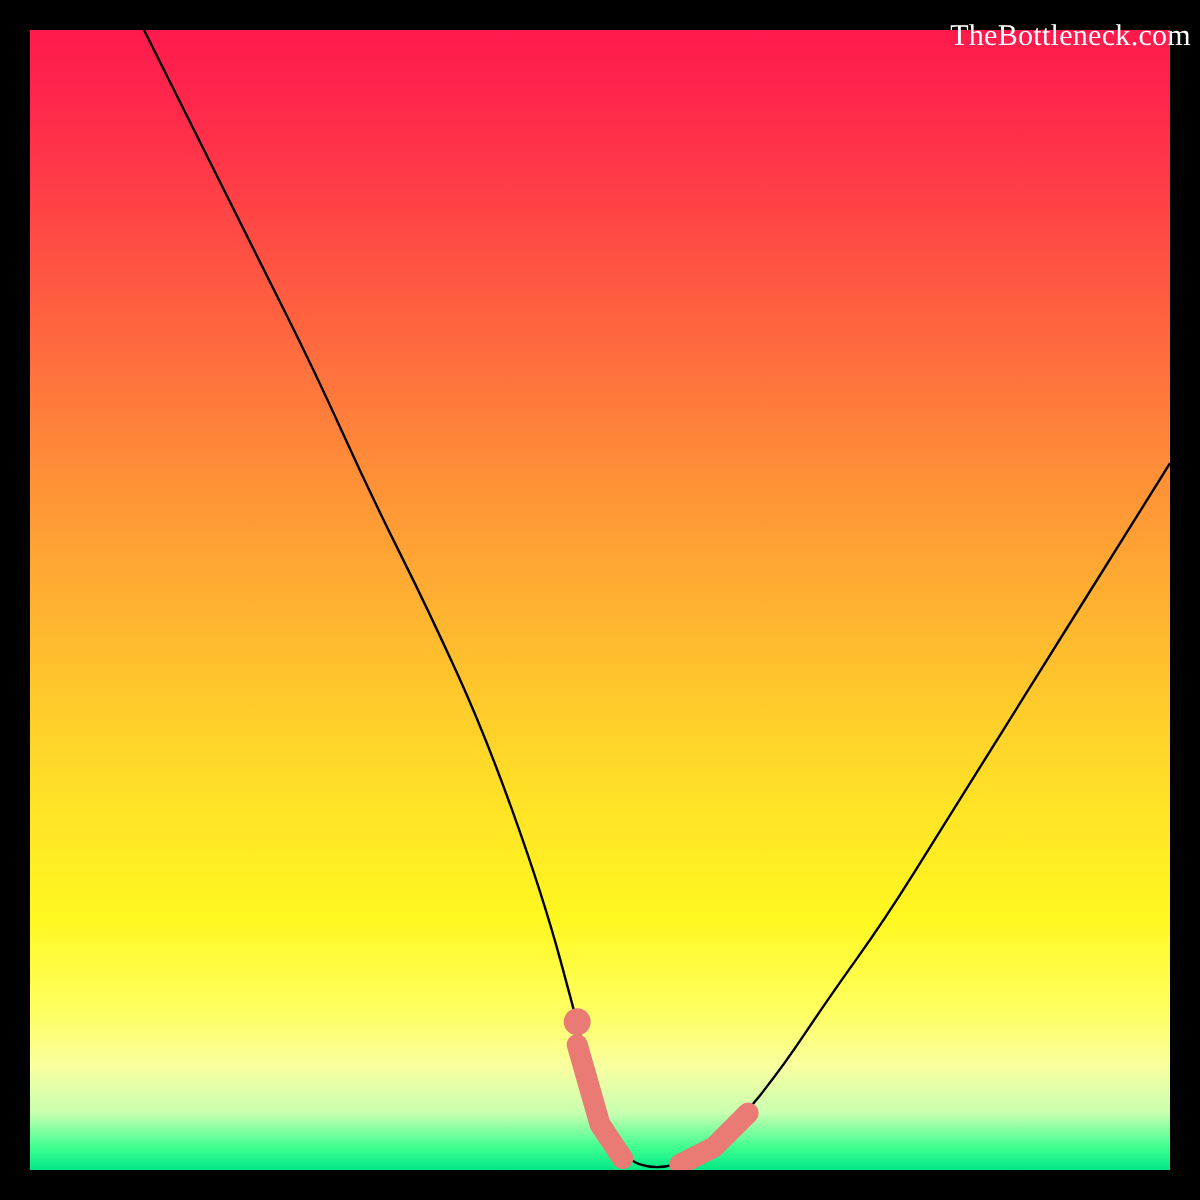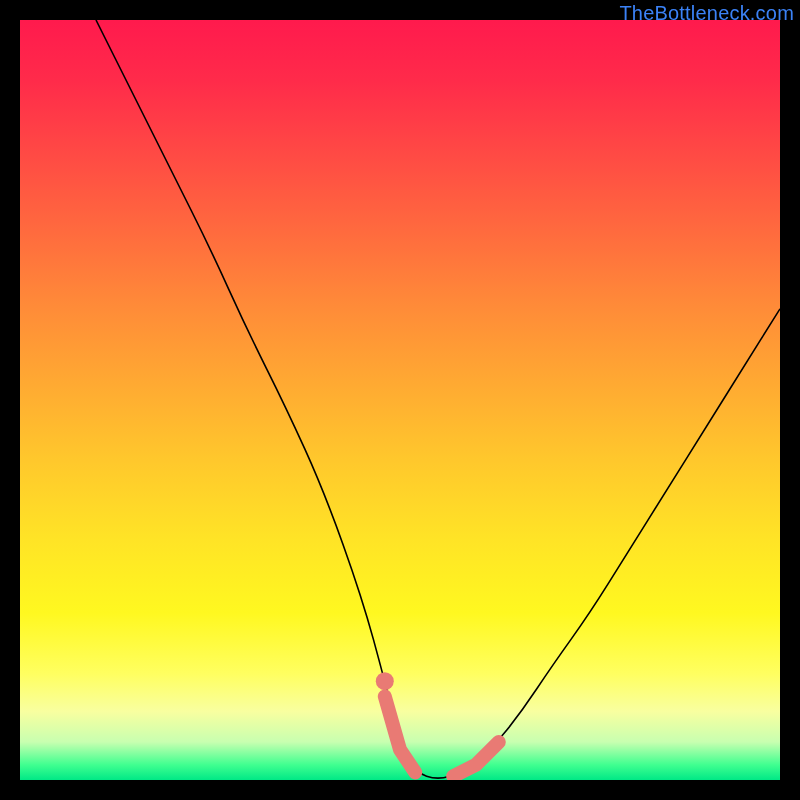--- a/index.html
+++ b/index.html
@@ -29,27 +29,28 @@
       #fff820 78%,
       #ffff60 86%,
       #f8ffa0 91%,
       #c8ffb0 95%,
       #40ff90 98%,
       #00e886 100%
     );
   }
   .watermark {
     position: absolute;
-    top: 2px;
+    top: 13px;
     right: 6px;
-    color: #3b82f6;
+    color: #ffffff;
     font-size: 20px;
     font-weight: 500;
     letter-spacing: 0.2px;
     z-index: 3;
+    font-family: Liberation Serif, serif;
   }
   svg.plot {
     position: absolute;
     left: 0;
     top: 0;
     width: 760px;
     height: 760px;
   }
   .curve {
     fill: none;

